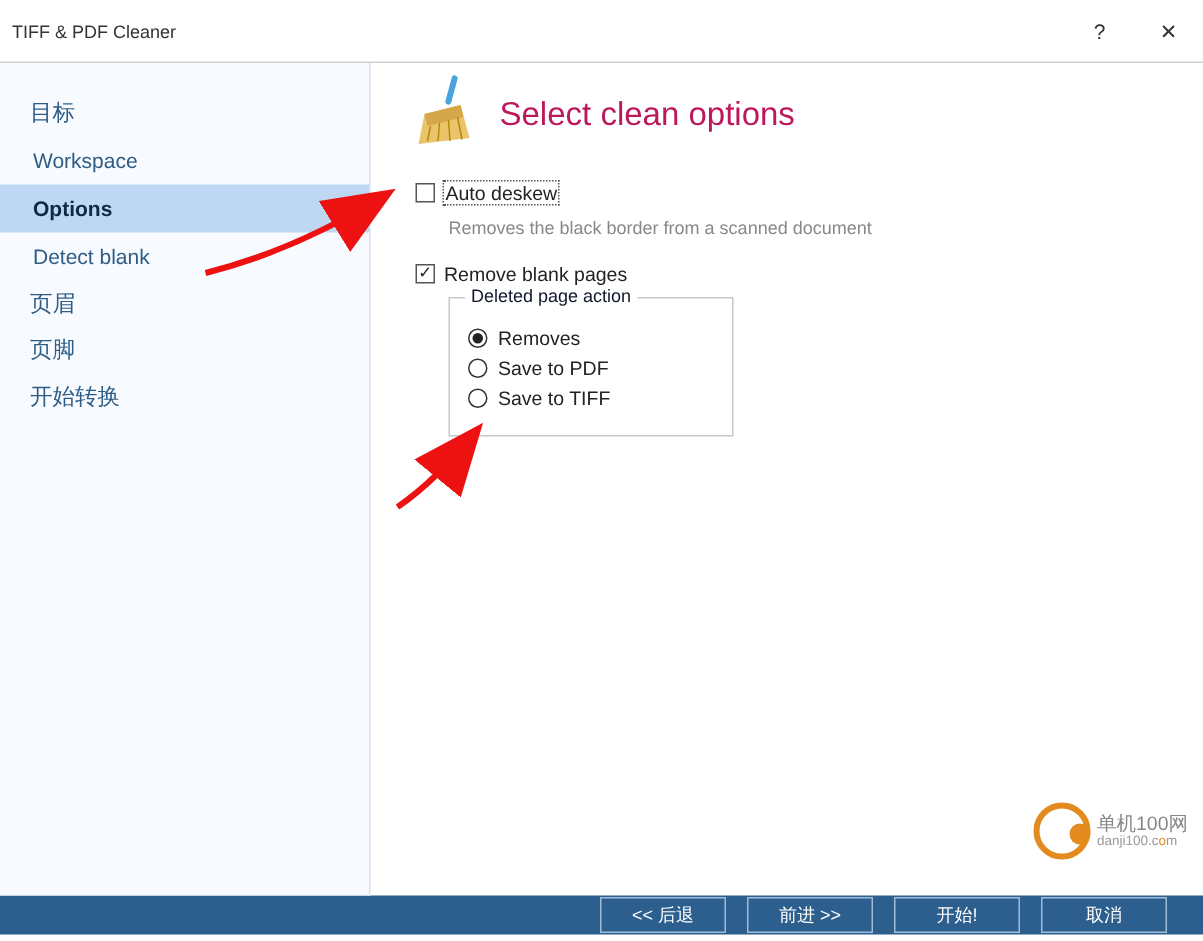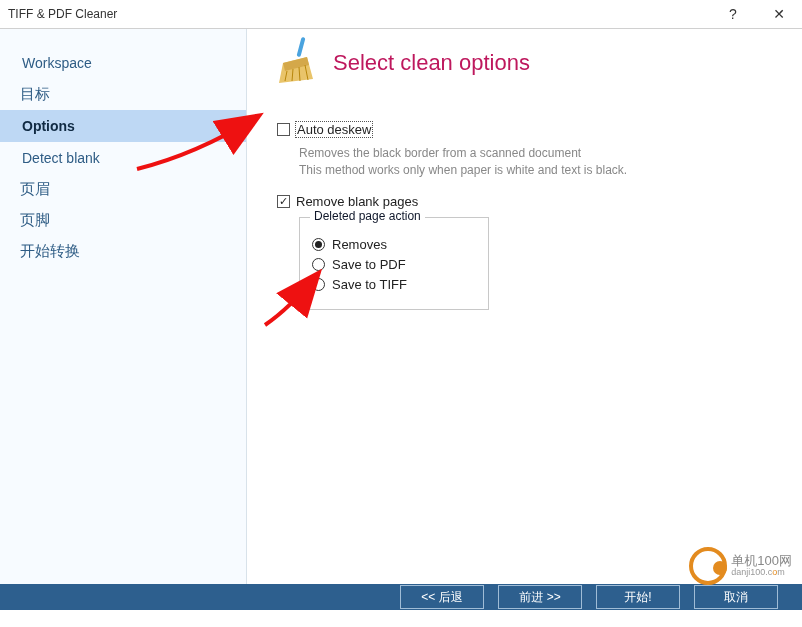--- a/index.html
+++ b/index.html
@@ -1,71 +1,71 @@
 <!DOCTYPE html>
 <html><head>
   <meta charset="utf-8">
   <style>
     * { margin: 0; padding: 0; box-sizing: border-box; }
     body { font-family: "Microsoft YaHei", Tahoma, Arial, sans-serif; font-size: 12px; width: 802px; height: 627px; overflow: hidden; background: #fff; }
 
-    .titlebar { height: 29px; background: #fff; border-bottom: 1px solid #d0d0d0; display: flex; align-items: center; padding: 0 0 0 8px; color: #333; font-size: 12px; }
+    .titlebar { height: 42px; background: #fff; border-bottom: 1px solid #d0d0d0; display: flex; align-items: center; padding: 0 0 0 8px; color: #333; font-size: 12px; }
     .titlebar .title { flex: 1; }
     .titlebar .tbtn { width: 46px; height: 30px; display: flex; align-items: center; justify-content: center; color: #333; font-size: 14px; }
 
     .body { display: flex; height: 555px; }
 
     .sidebar { width: 247px; background: #f7fbff; border-right: 1px solid #d8e2ea; padding-top: 18px; }
     .sidebar .item { padding: 8px 14px 8px 22px; color: #2e5c85; font-size: 14px; cursor: pointer; }
     .sidebar .item.header { font-size: 15px; color: #2e5c85; padding-left: 20px; padding-top:6px; padding-bottom:6px;}
     .sidebar .item.selected { background: #bed8f4; color: #102a43; font-weight: 700; }
 
     .content { flex: 1; padding: 8px 20px 20px 30px; position: relative; }
     .heading-row { display: flex; align-items: center; gap: 14px; }
     .heading { color: #be185d; font-size: 22px; font-weight: 400; }
 
-    .options { margin-top: 34px; }
+    .options { margin-top: 20px; }
     .opt-row { display: flex; align-items: center; gap: 6px; margin-bottom: 8px; color: #222; font-size: 13px; }
     .checkbox { width: 13px; height: 13px; border: 1px solid #555; display: inline-flex; align-items: center; justify-content: center; background: #fff; }
     .checkbox.checked::after { content: "✓"; font-size: 11px; color: #222; line-height: 1; }
     .focus-rect { outline: 1px dotted #555; padding: 0 1px; }
     .hint { color: #888; font-size: 12px; margin: 2px 0 14px 22px; line-height: 1.45; }
 
     .group { border: 1px solid #c8c8c8; margin: 6px 0 0 22px; width: 190px; padding: 14px 12px 12px 12px; position: relative; }
     .group .legend { position: absolute; top: -9px; left: 10px; background: #fff; padding: 0 4px; color: #0f172a; font-size: 12px; }
     .radio-row { display: flex; align-items: center; gap: 7px; margin: 5px 0; font-size: 13px; color: #222; }
     .radio { width: 13px; height: 13px; border: 1px solid #333; border-radius: 50%; display: inline-flex; align-items: center; justify-content: center; background: #fff; }
     .radio.selected::after { content: ""; width: 7px; height: 7px; background: #222; border-radius: 50%; }
 
     .footer { height: 26px; background: #2d5f8e; display: flex; align-items: center; justify-content: flex-end; padding: 0 24px; gap: 14px; }
     .btn { min-width: 84px; height: 24px; background: #2d5f8e; border: 1px solid #9fbcd6; color: #fff; font-size: 12px; display: flex; align-items: center; justify-content: center; gap: 4px; padding: 0 10px; cursor: pointer; }
 
     .arrow { position: absolute; pointer-events: none; }
 
-    .watermark { position: absolute; right: 10px; bottom: 42px; display: flex; align-items: center; gap: 4px; }
+    .watermark { position: absolute; right: 10px; bottom: 54px; display: flex; align-items: center; gap: 4px; }
     .wm-circle { width: 38px; height: 38px; border: 4px solid #e38b1f; border-radius: 50%; position: relative; }
     .wm-circle::after { content: ""; position: absolute; width: 14px; height: 14px; background: #e38b1f; border-radius: 50%; right: -4px; top: 10px; }
     .wm-text { font-size: 13px; color: #999; line-height: 1.05; }
     .wm-text .l1 { color: #888; }
     .wm-text .l2 { font-size: 9px; }
     .wm-text .l2 .o { color: #e38b1f; }
   </style>
 </head>
 <body>
 
 <div class="titlebar">
   <span class="title">TIFF &amp; PDF Cleaner</span>
   <div class="tbtn">?</div>
   <div class="tbtn">✕</div>
 </div>
 
 <div class="body">
   <div class="sidebar">
+    <div class="item header">目标</div>
     <div class="item">Workspace</div>
-    <div class="item header">目标</div>
     <div class="item selected">Options</div>
     <div class="item">Detect blank</div>
     <div class="item header">页眉</div>
     <div class="item header">页脚</div>
     <div class="item header">开始转换</div>
   </div>
 
   <div class="content">
     <div class="heading-row">
       <span>
@@ -83,21 +83,20 @@
     </div>
 
     <div class="options">
       <div class="opt-row">
         <span class="checkbox"></span>
         <span class="focus-rect">Auto deskew</span>
       </div>
 
       <div class="hint">
         <div>Removes the black border from a scanned document</div>
-        <div>This method works only when paper is white and text is black.</div>
       </div>
 
       <div class="opt-row">
         <span class="checkbox checked"></span>
         <span>Remove blank pages</span>
       </div>
 
       <div class="group">
         <span class="legend">Deleted page action</span>
         <div class="radio-row">

